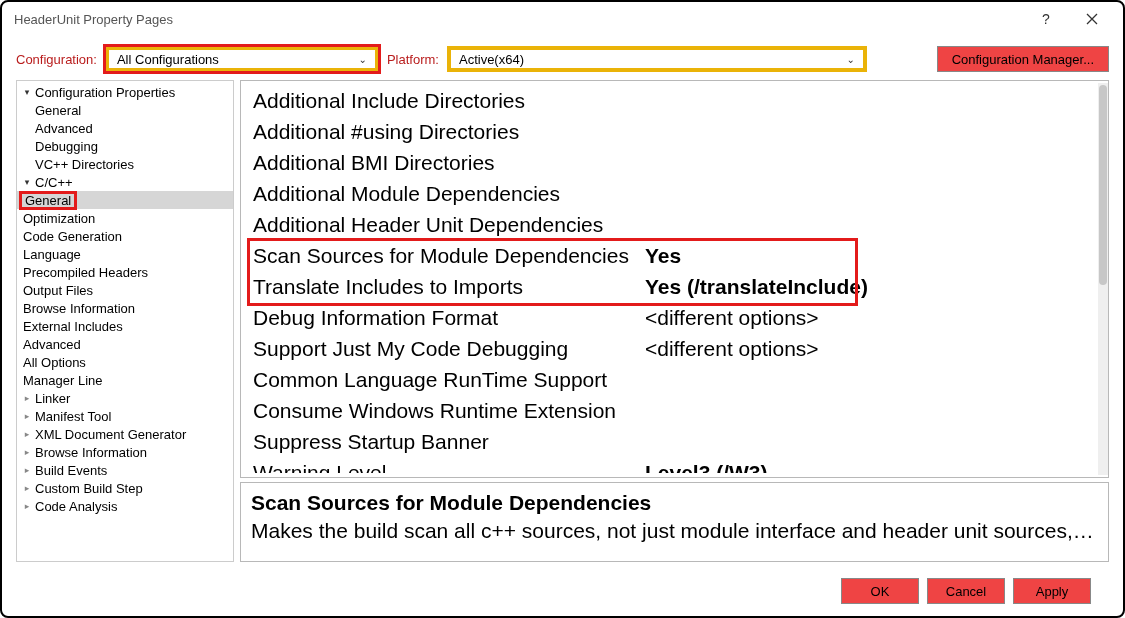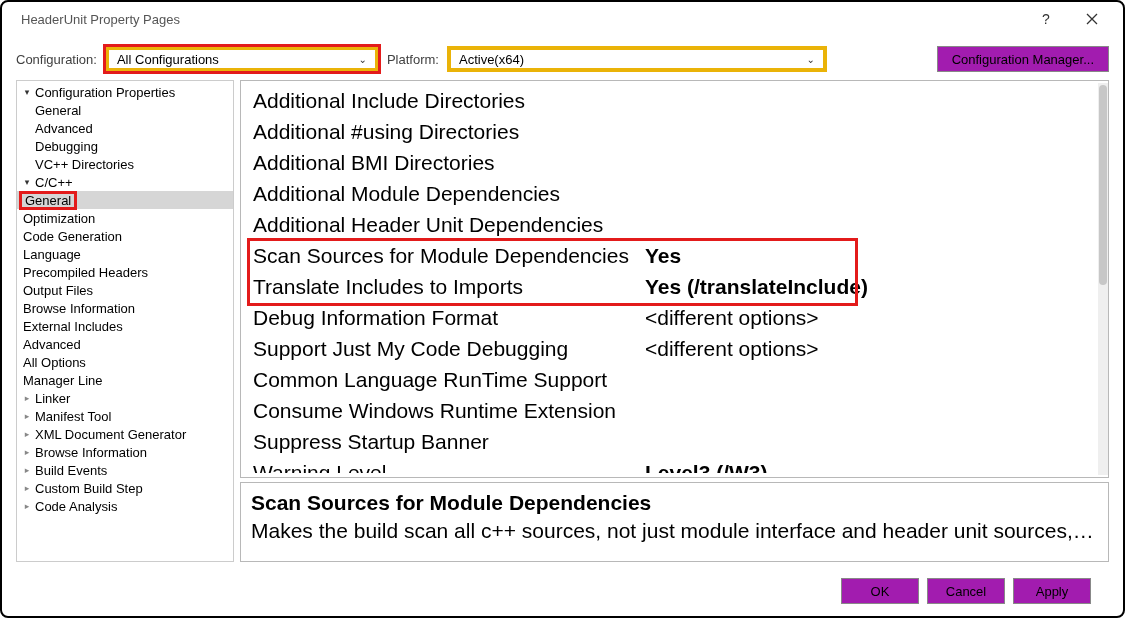--- a/index.html
+++ b/index.html
@@ -13,21 +13,21 @@
     border: 2px solid #000;
     border-radius: 8px;
     position: relative;
   }
 
   
   .titlebar {
     height: 34px;
     display: flex;
     align-items: center;
-    padding: 0 8px 0 19px;
+    padding: 0 8px 0 12px;
     color: #555;
     font-size: 13px;
   }
   .titlebar .spacer { flex: 1; }
   .titlebar .sysbtn {
     width: 46px;
     height: 28px;
     display: flex;
     align-items: center;
     justify-content: center;
@@ -35,41 +35,41 @@
     font-size: 14px;
   }
 
   
   .toprow {
     display: flex;
     align-items: center;
     gap: 8px;
     padding: 10px 14px 10px 14px;
   }
-  .toprow label { color: #404040; }
+  .toprow label { color: #b91c1c; }
   .dropdown {
     height: 26px;
     border: 4px solid #eab308;
     display: flex;
     align-items: center;
     padding: 0 8px;
     background: #fff;
     position: relative;
   }
   .dropdown .chev {
     margin-left: auto;
     font-size: 10px;
     color: #333;
   }
   #config-dd { width: 274px; }
-  #platform-dd { width: 380px; }
+  #platform-dd { width: 420px; }
   .btn {
     height: 26px;
     border: 1px solid #888;
-    background: #a21caf;
+    background: #ef4444;
     padding: 4px 14px;
     display: inline-flex;
     align-items: center;
     justify-content: center;
     cursor: default;
   }
 
   .hilite-red { outline: 3px solid #e31b1b; outline-offset: -1px; }
 
   

